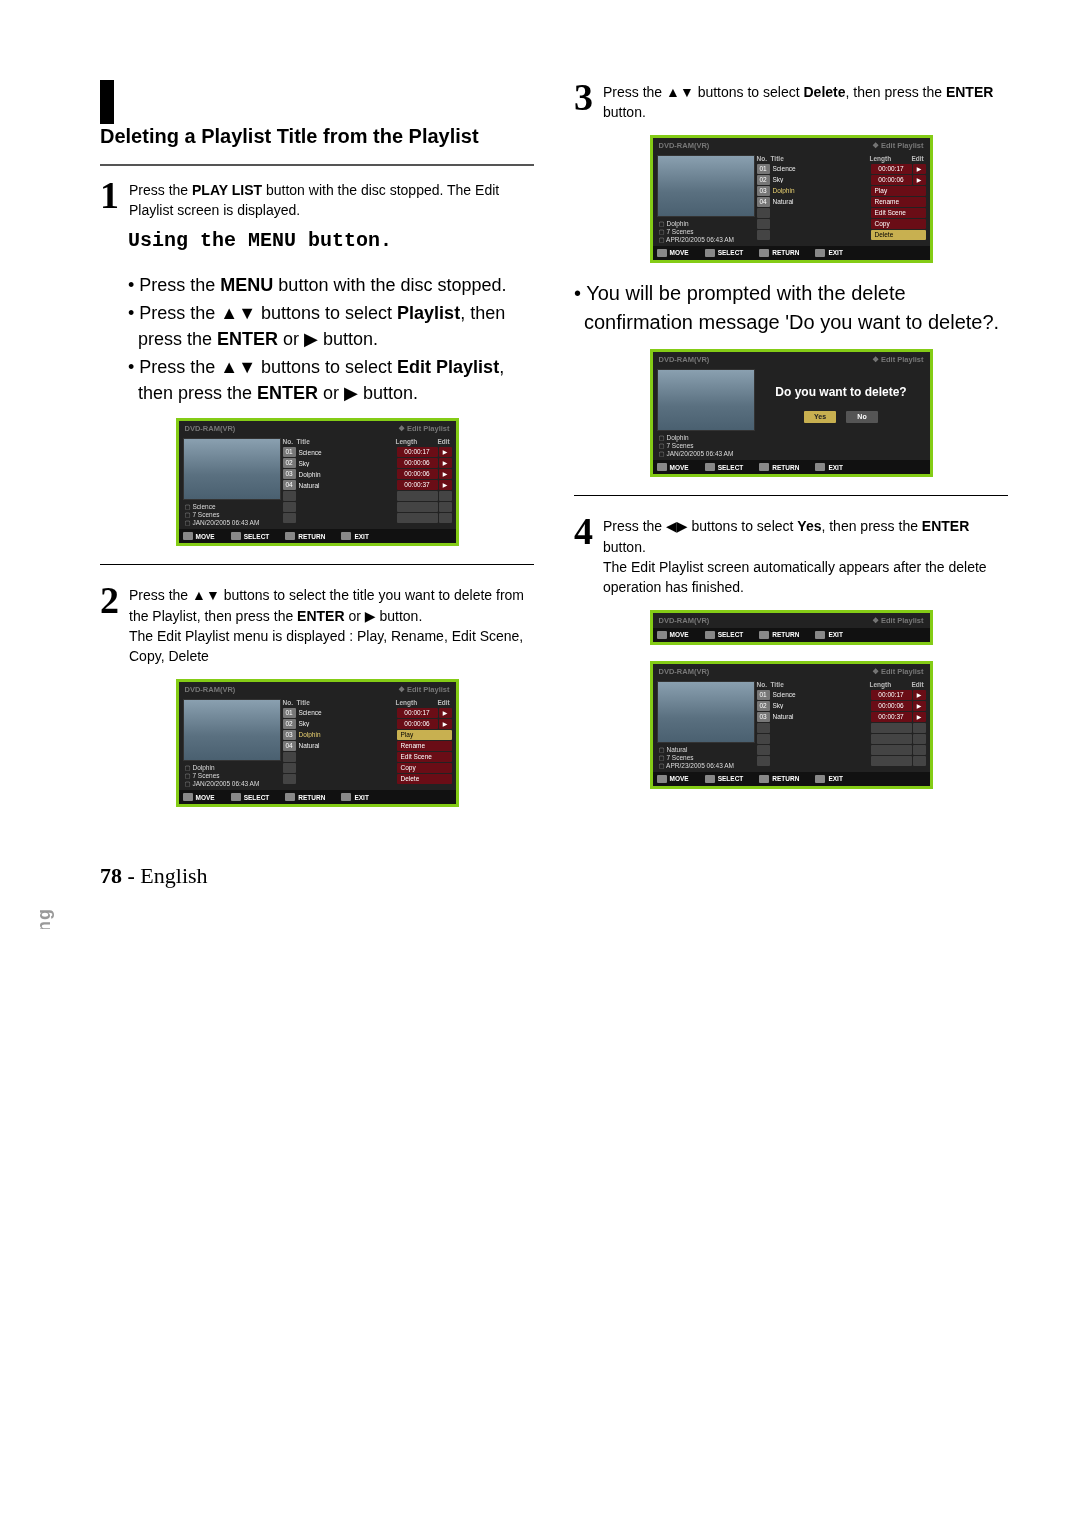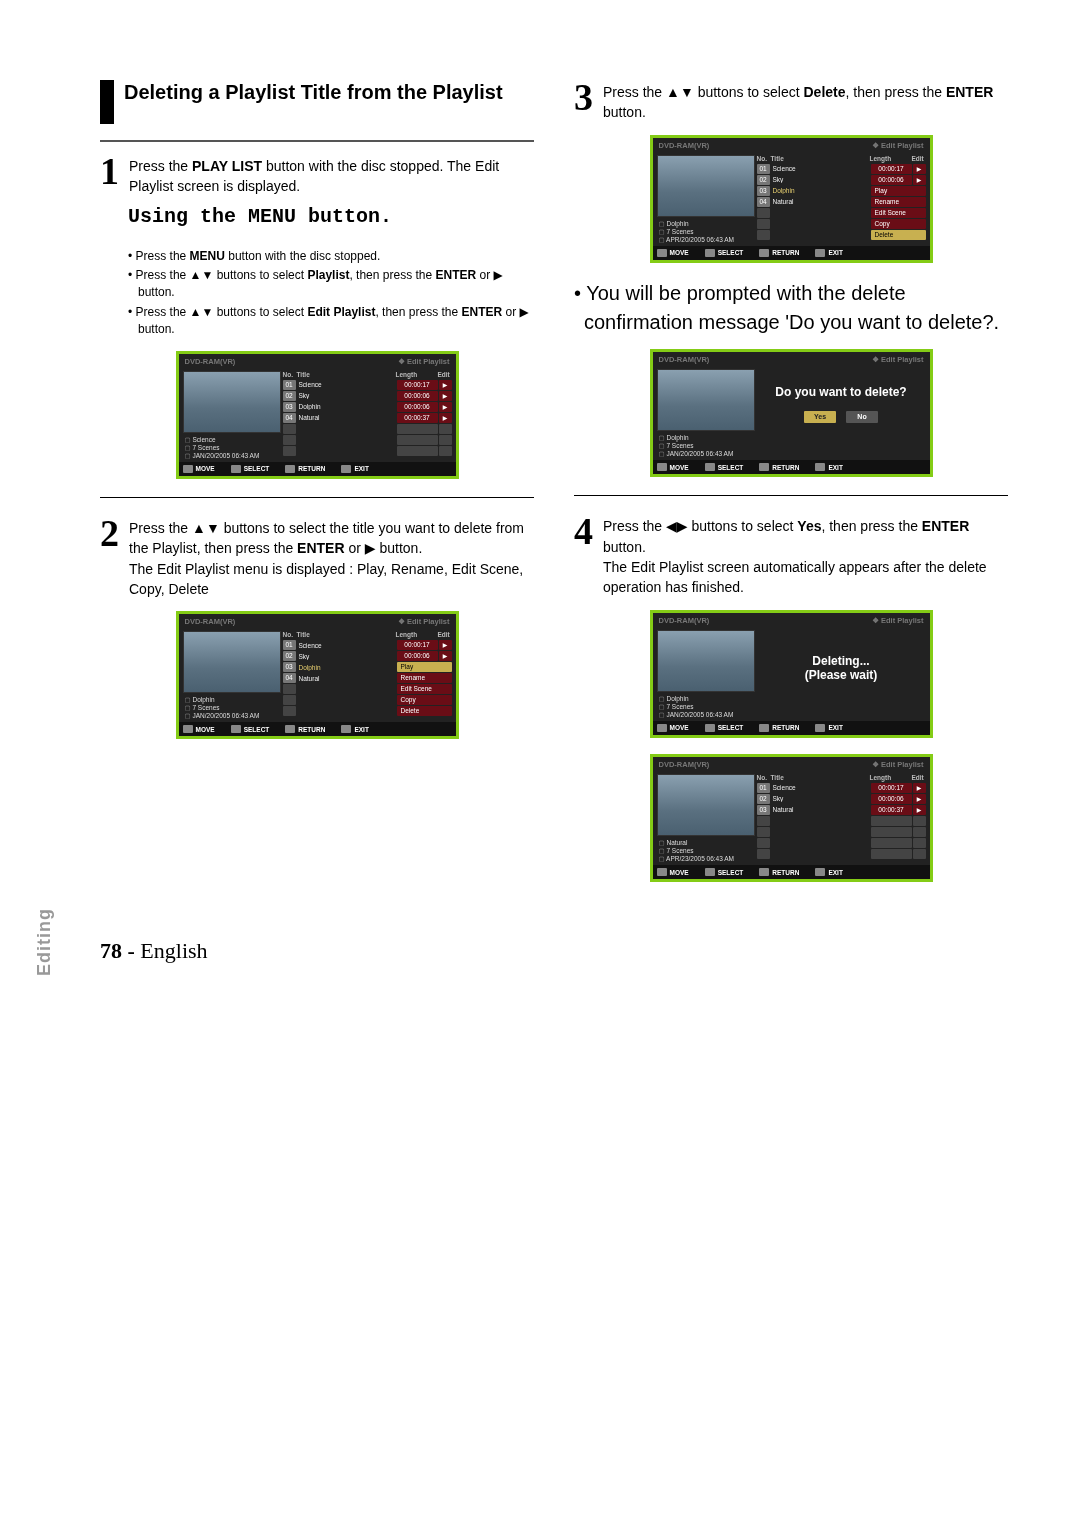--- a/index.html
+++ b/index.html
@@ -1,28 +1,28 @@
 <!DOCTYPE html>
 <html><head>
 <meta charset="utf-8">
 <style>
   * { box-sizing: border-box; margin: 0; padding: 0; }
   body { font-family: Arial, Helvetica, sans-serif; background: #fff; width: 1080px; padding: 80px 72px 40px 100px; position: relative; color: #000; }
   .columns { display: flex; gap: 40px; }
   .col { flex: 1; }
-  .heading { display: flex; align-items: flex-start; margin-bottom: 14px; }
+  .heading { display: flex; align-items: flex-start; margin-bottom: 14px; flex-direction: column; }
   .heading .bar { width: 14px; height: 44px; background: #000; margin-right: 10px; flex-shrink: 0; }
   .heading h2 { font-size: 20px; font-weight: bold; line-height: 1.2; }
   .hr-thick { height: 2px; background: #555; margin: 16px 0 12px; }
   .step { display: flex; align-items: flex-start; gap: 10px; margin-bottom: 8px; }
   .step-num { font-family: Georgia, 'Times New Roman', serif; font-size: 38px; font-weight: bold; line-height: 0.9; }
   .step-body { font-size: 14px; line-height: 1.45; padding-top: 2px; flex: 1; }
   .sub-h { font-size: 20px; font-weight: bold; margin: 8px 0 20px 28px; font-family: Liberation Mono, monospace; }
   ul.bullets { list-style: none; margin-left: 28px; }
-  ul.bullets li { font-size: 12px; line-height: 1.45; text-indent: -10px; padding-left: 10px; margin-bottom: 2px; }
+  ul.bullets li { font-size: 18px; line-height: 1.45; text-indent: -10px; padding-left: 10px; margin-bottom: 2px; }
   ul.bullets li::before { content: "• "; }
   .screen { width: 283px; margin: 12px auto 16px; background: #222; border: 3px solid #84cc16; font-size: 7px; color: #fff; }
   .screen .title-row { display: flex; justify-content: space-between; padding: 3px 6px; color: #777; font-weight: bold; font-size: 7.5px; }
   .screen .main-row { display: flex; }
   .thumb-area { width: 104px; padding: 2px 0 2px 4px; }
   .thumb-img { width: 98px; height: 62px; background: linear-gradient(#8aa0b0, #5a7080 60%, #4a6070); border: 1px solid #333; margin-bottom: 3px; }
   .thumb-meta { font-size: 6.5px; color: #ddd; line-height: 1.25; padding-left: 2px; }
   .thumb-meta .tline::before { content: "▢ "; color: #888; }
   .list-area { flex: 1; padding: 0 4px 2px 0; min-width: 0; }
   .list-head { display: flex; font-size: 6.5px; color: #bbb; font-weight: bold; padding: 2px 0; }
@@ -411,36 +411,20 @@
     <div class="step">
       <div class="step-num">4</div>
       <div class="step-body">Press the <span class="sym">◀▶</span> buttons to select <b>Yes</b>, then press the <b>ENTER</b> button.<br>The Edit Playlist screen automatically appears after the delete operation has finished.</div>
     </div>
 
     <div class="screen">
       <div class="title-row">
           <span>DVD-RAM(VR)</span>
           <span>❖ Edit Playlist</span>
         </div>
-      <div class="main-row">
-        <div class="thumb-area">
-          <div class="thumb-img"></div>
-          <div class="thumb-meta">
-            <div class="tline">Dolphin</div>
-            <div class="tline">7 Scenes</div>
-            <div class="tline">JAN/20/2005 06:43 AM</div>
-          </div>
-        </div>
-        <div class="list-area">
-          <div class="center-msg" style="padding-top:26px">
-            <div>Deleting...</div>
-            <div>(Please wait)</div>
-          </div>
-        </div>
-      </div>
       <div class="footer">
         <span>
             <i class="btn-shape"></i>
             <span>MOVE</span>
           </span>
         <span>
             <i class="btn-shape"></i>
             <span>SELECT</span>
           </span>
         <span>

